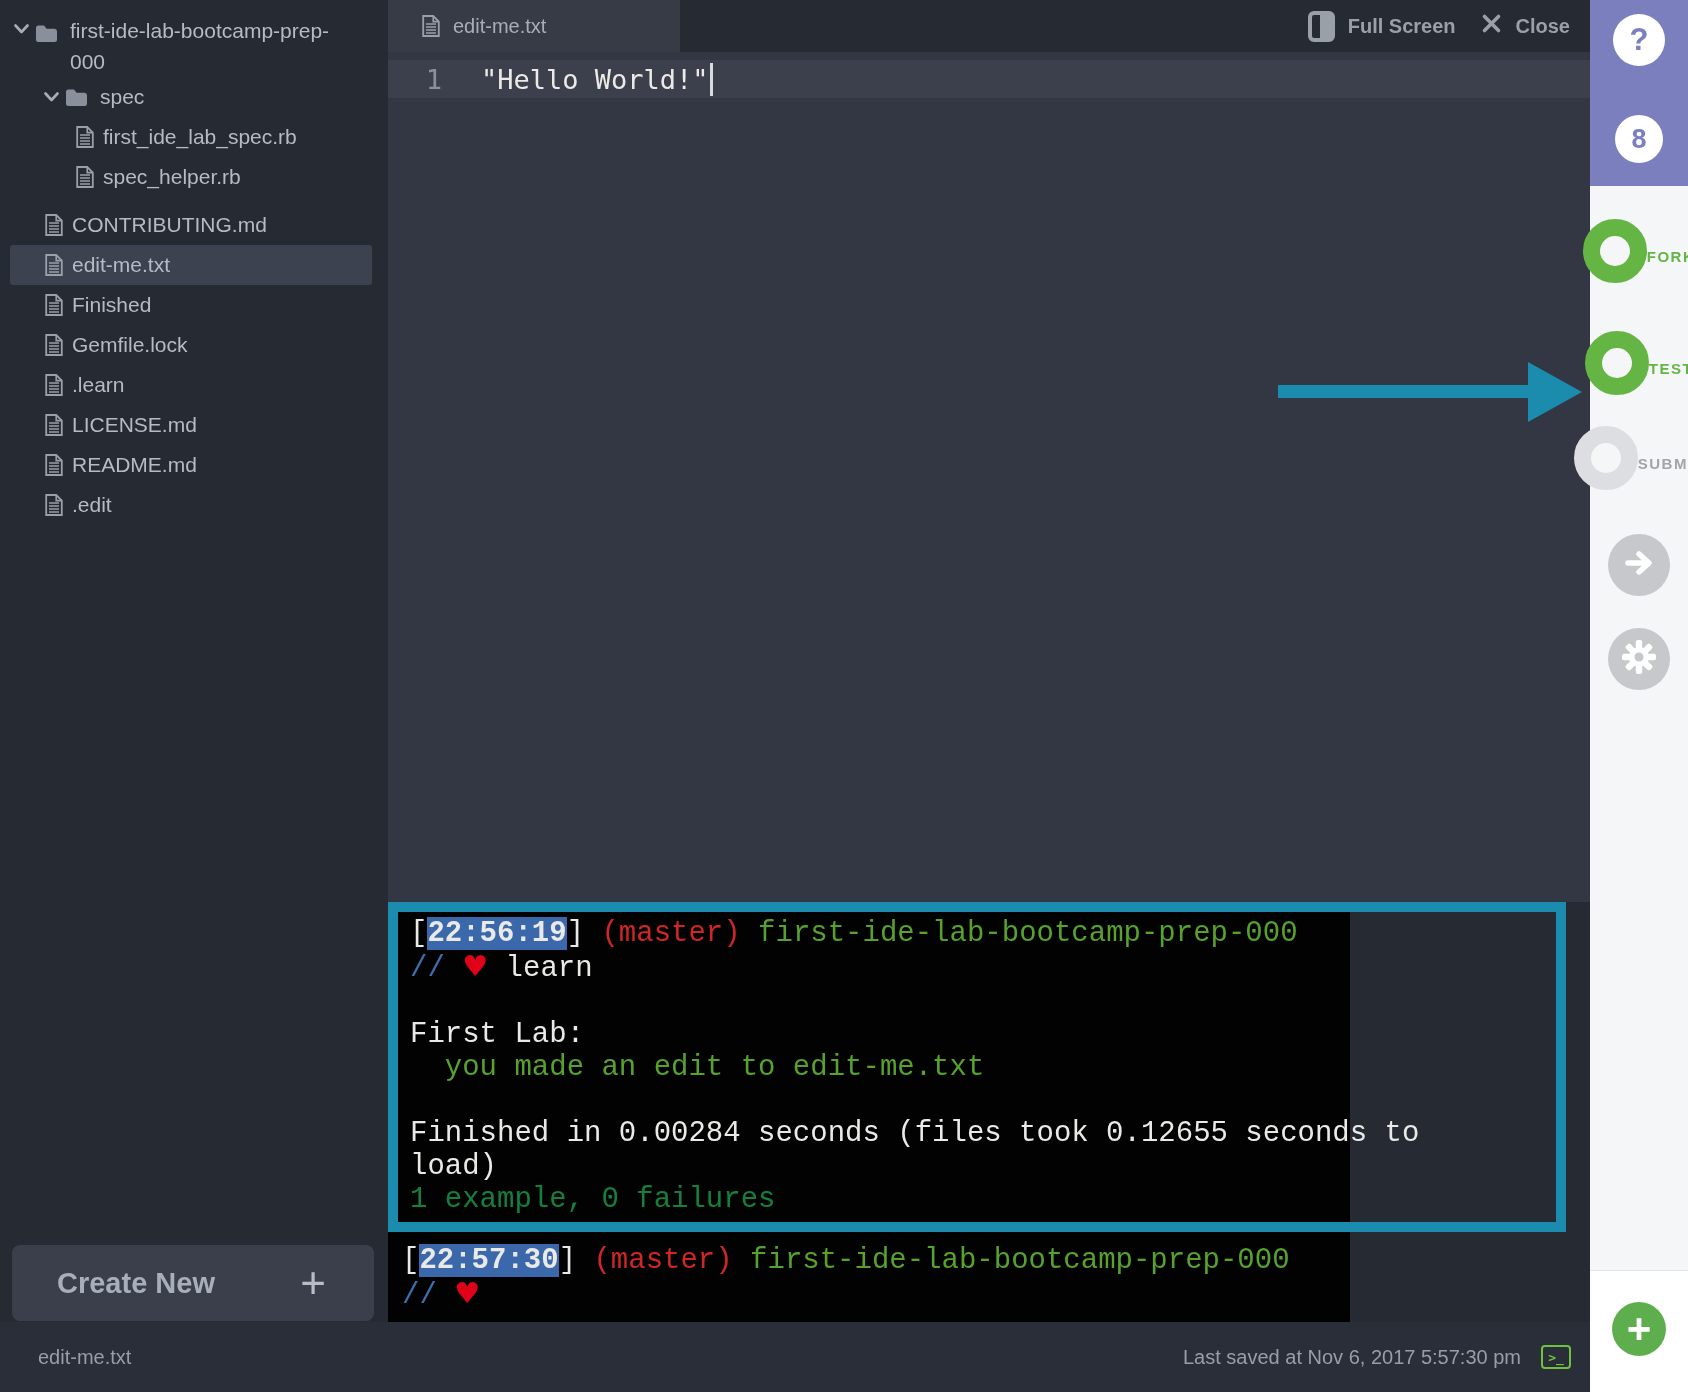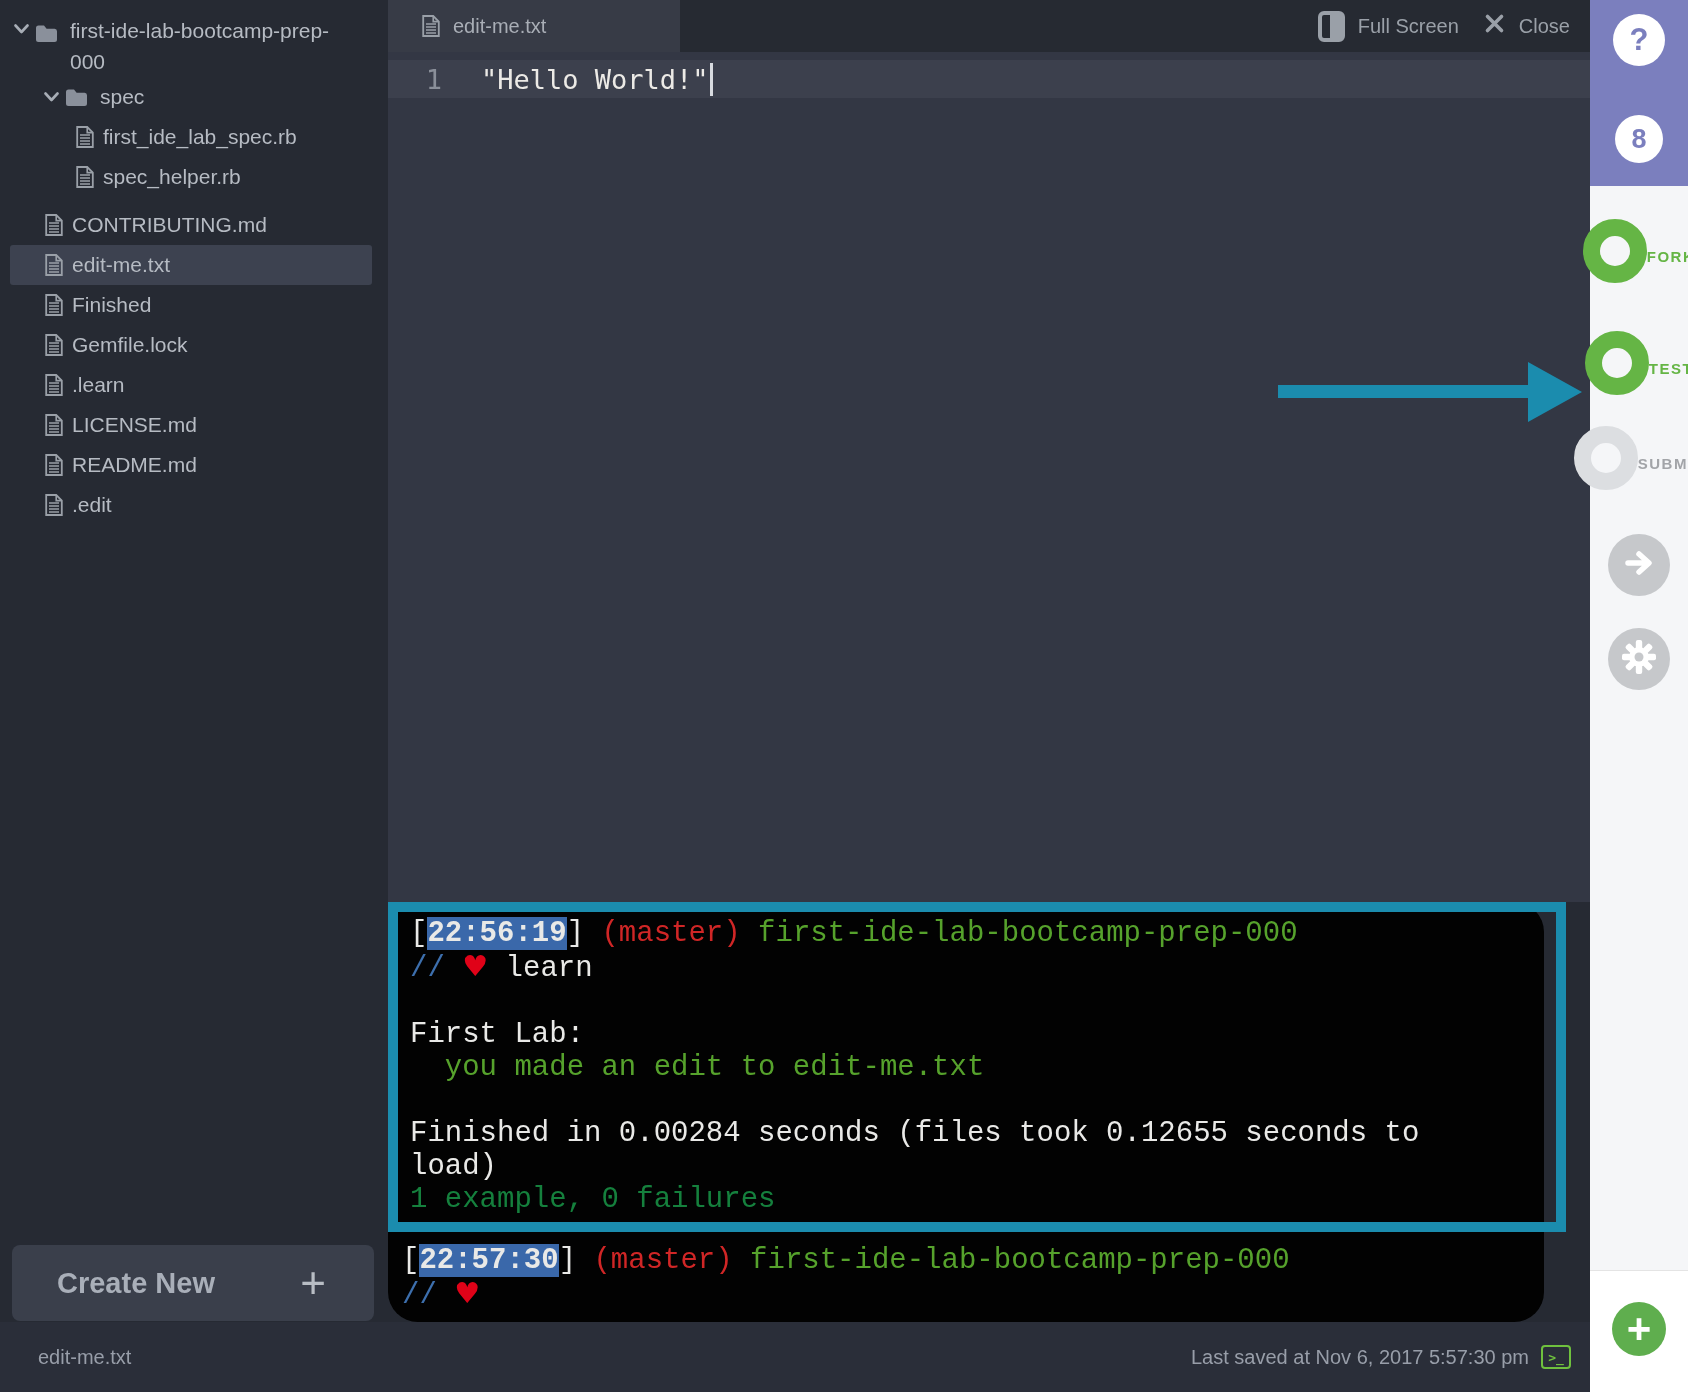--- a/index.html
+++ b/index.html
@@ -33,48 +33,48 @@
       font-family:"Liberation Sans",sans-serif;}
   .create-new .cn-plus{font-size:44px;font-weight:200;color:#b8bdc4;line-height:1;}
 
   
   .tabbar{position:absolute;left:388px;top:0;width:1202px;height:52px;background:#262a32;}
   .tab{position:absolute;left:0;top:0;width:292px;height:52px;background:#373b46;
        display:flex;align-items:center;padding-left:34px;box-sizing:border-box;
        color:#a9aeb6;font-size:20px;}
   .tab .docicon{margin-right:13px;}
   .header-actions{position:absolute;right:20px;top:0;height:52px;display:flex;
-       align-items:center;gap:24px;color:#9aa0a8;font-size:20px;}
+       align-items:center;gap:24px;color:#9aa0a8;font-size:20px;font-weight:bold;}
   .hbtn{display:flex;align-items:center;gap:13px;cursor:pointer;}
   .fs-icon{width:27px;height:31px;border-radius:6px;box-sizing:border-box;
        border:4px solid #9aa0a8;background:linear-gradient(to right,#262a32 0 40%,#9aa0a8 40%);}
 
   
   .editor{position:absolute;left:388px;top:52px;width:1202px;height:850px;background:#333744;}
   .active-line{position:absolute;top:8px;left:0;width:100%;height:38px;background:#3c404d;
        display:flex;align-items:center;
        font-family:"DejaVu Sans Mono",monospace;font-size:27px;color:#eceae6;}
   .lineno{width:54px;text-align:right;color:#8a8f99;flex:none;}
   .code{margin-left:39px;white-space:pre;}
   .cursor{width:3px;height:33px;background:#d8dbe0;margin-left:1px;}
 
   
-  .terminal{position:absolute;left:388px;top:902px;width:1156px;height:420px;background:#020202;
-       font-family:"Liberation Mono",monospace;font-size:29px;line-height:33px;border-radius:30px;}
+  .terminal{position:absolute;left:388px;top:902px;width:962px;height:420px;background:#020202;
+       font-family:"Liberation Mono",monospace;font-size:29px;line-height:33px;}
   .tbox{box-sizing:border-box;width:1178px;min-height:330px;border:10px solid #1b8cae;
        padding:5px 12px;}
   .tline{white-space:pre;min-height:33px;}
   .heart-glyph{font-family:"DejaVu Sans",sans-serif;}
   .session2{padding:12px 0 0 14px;}
 
   
   .statusbar{position:absolute;left:0;top:1322px;width:1590px;height:70px;background:#2a2e39;
        box-sizing:border-box;display:flex;align-items:center;justify-content:space-between;
        padding:0 19px 0 38px;color:#989ea9;font-size:20px;}
-  .saved{display:flex;align-items:center;gap:12px;}
+  .saved{display:flex;align-items:center;gap:20px;}
   .term-icon{box-sizing:border-box;width:30px;height:24px;border:2px solid #6fc13e;
        border-radius:4px;color:#6fc13e;font-family:"DejaVu Sans Mono",monospace;
        font-size:13px;font-weight:bold;display:flex;align-items:center;justify-content:center;}
 
   
   .rightbar{position:absolute;left:1590px;top:0;width:98px;height:1392px;}
   .rb-purple{height:186px;background:#7b7fbe;display:flex;flex-direction:column;align-items:center;}
   .help-btn{margin-top:14px;width:52px;height:52px;border-radius:50%;background:#ffffff;
        color:#7b7fbe;font-size:31px;font-weight:bold;display:flex;align-items:center;
        justify-content:center;cursor:pointer;}

